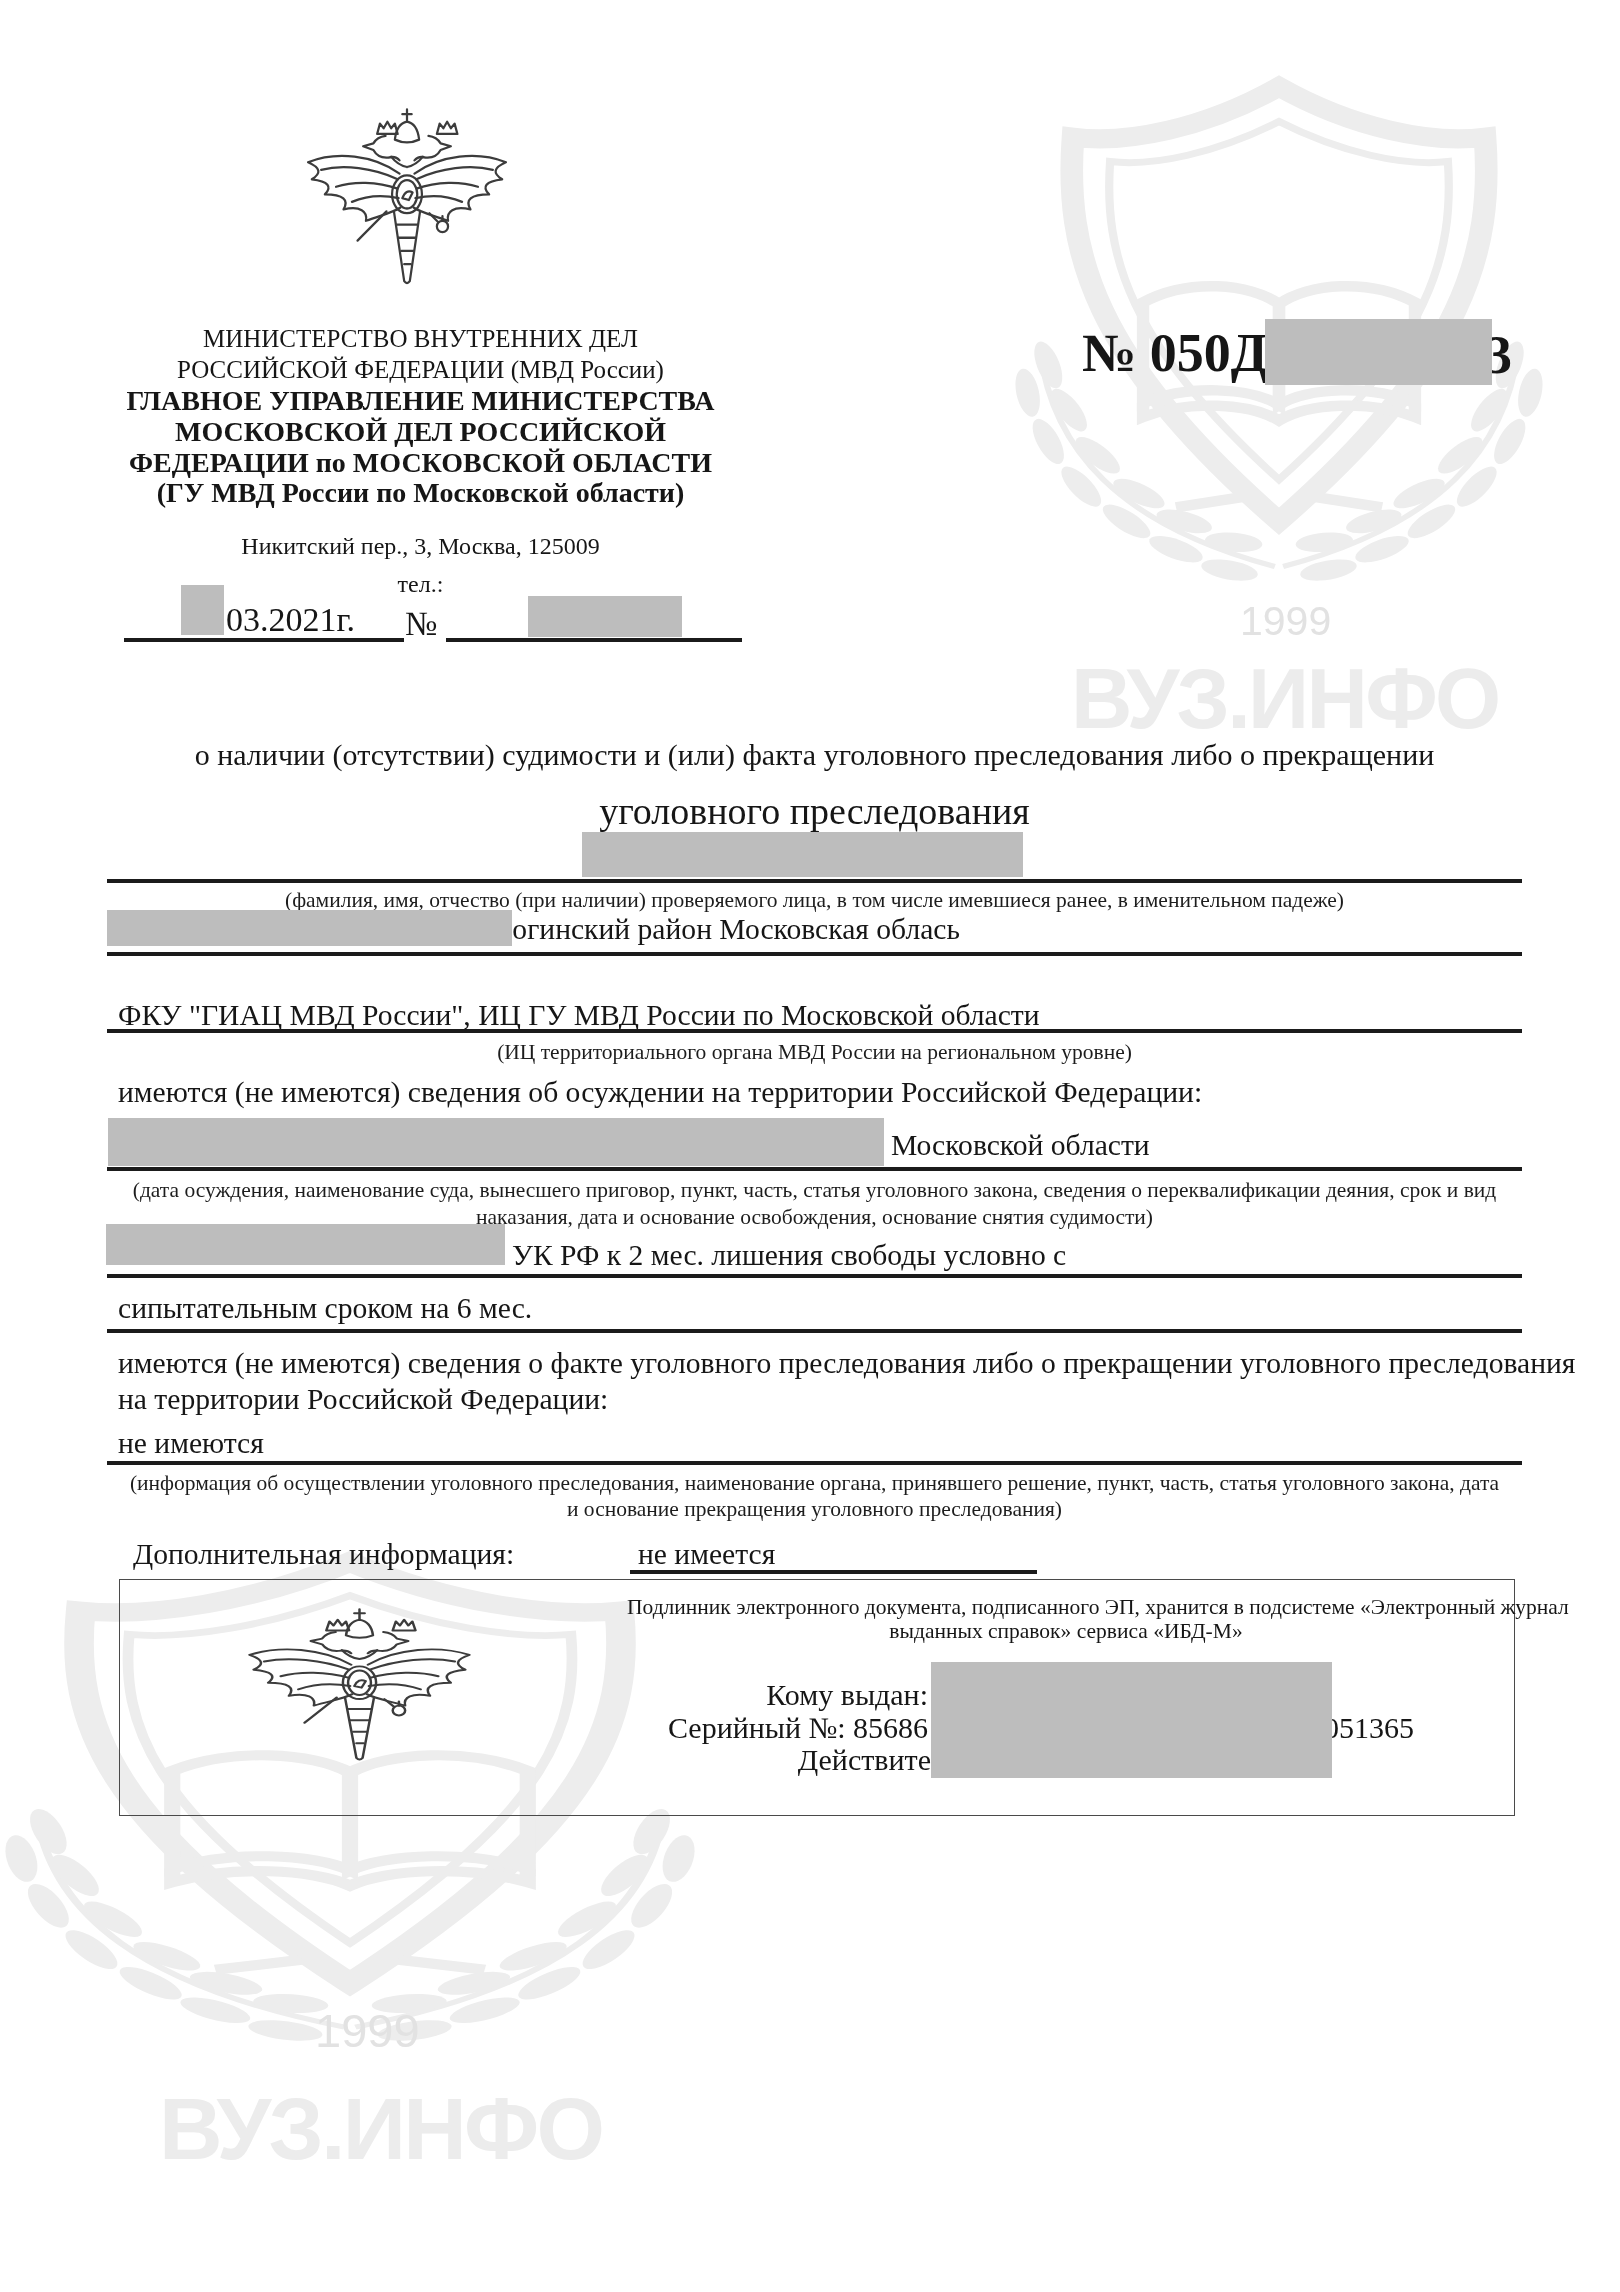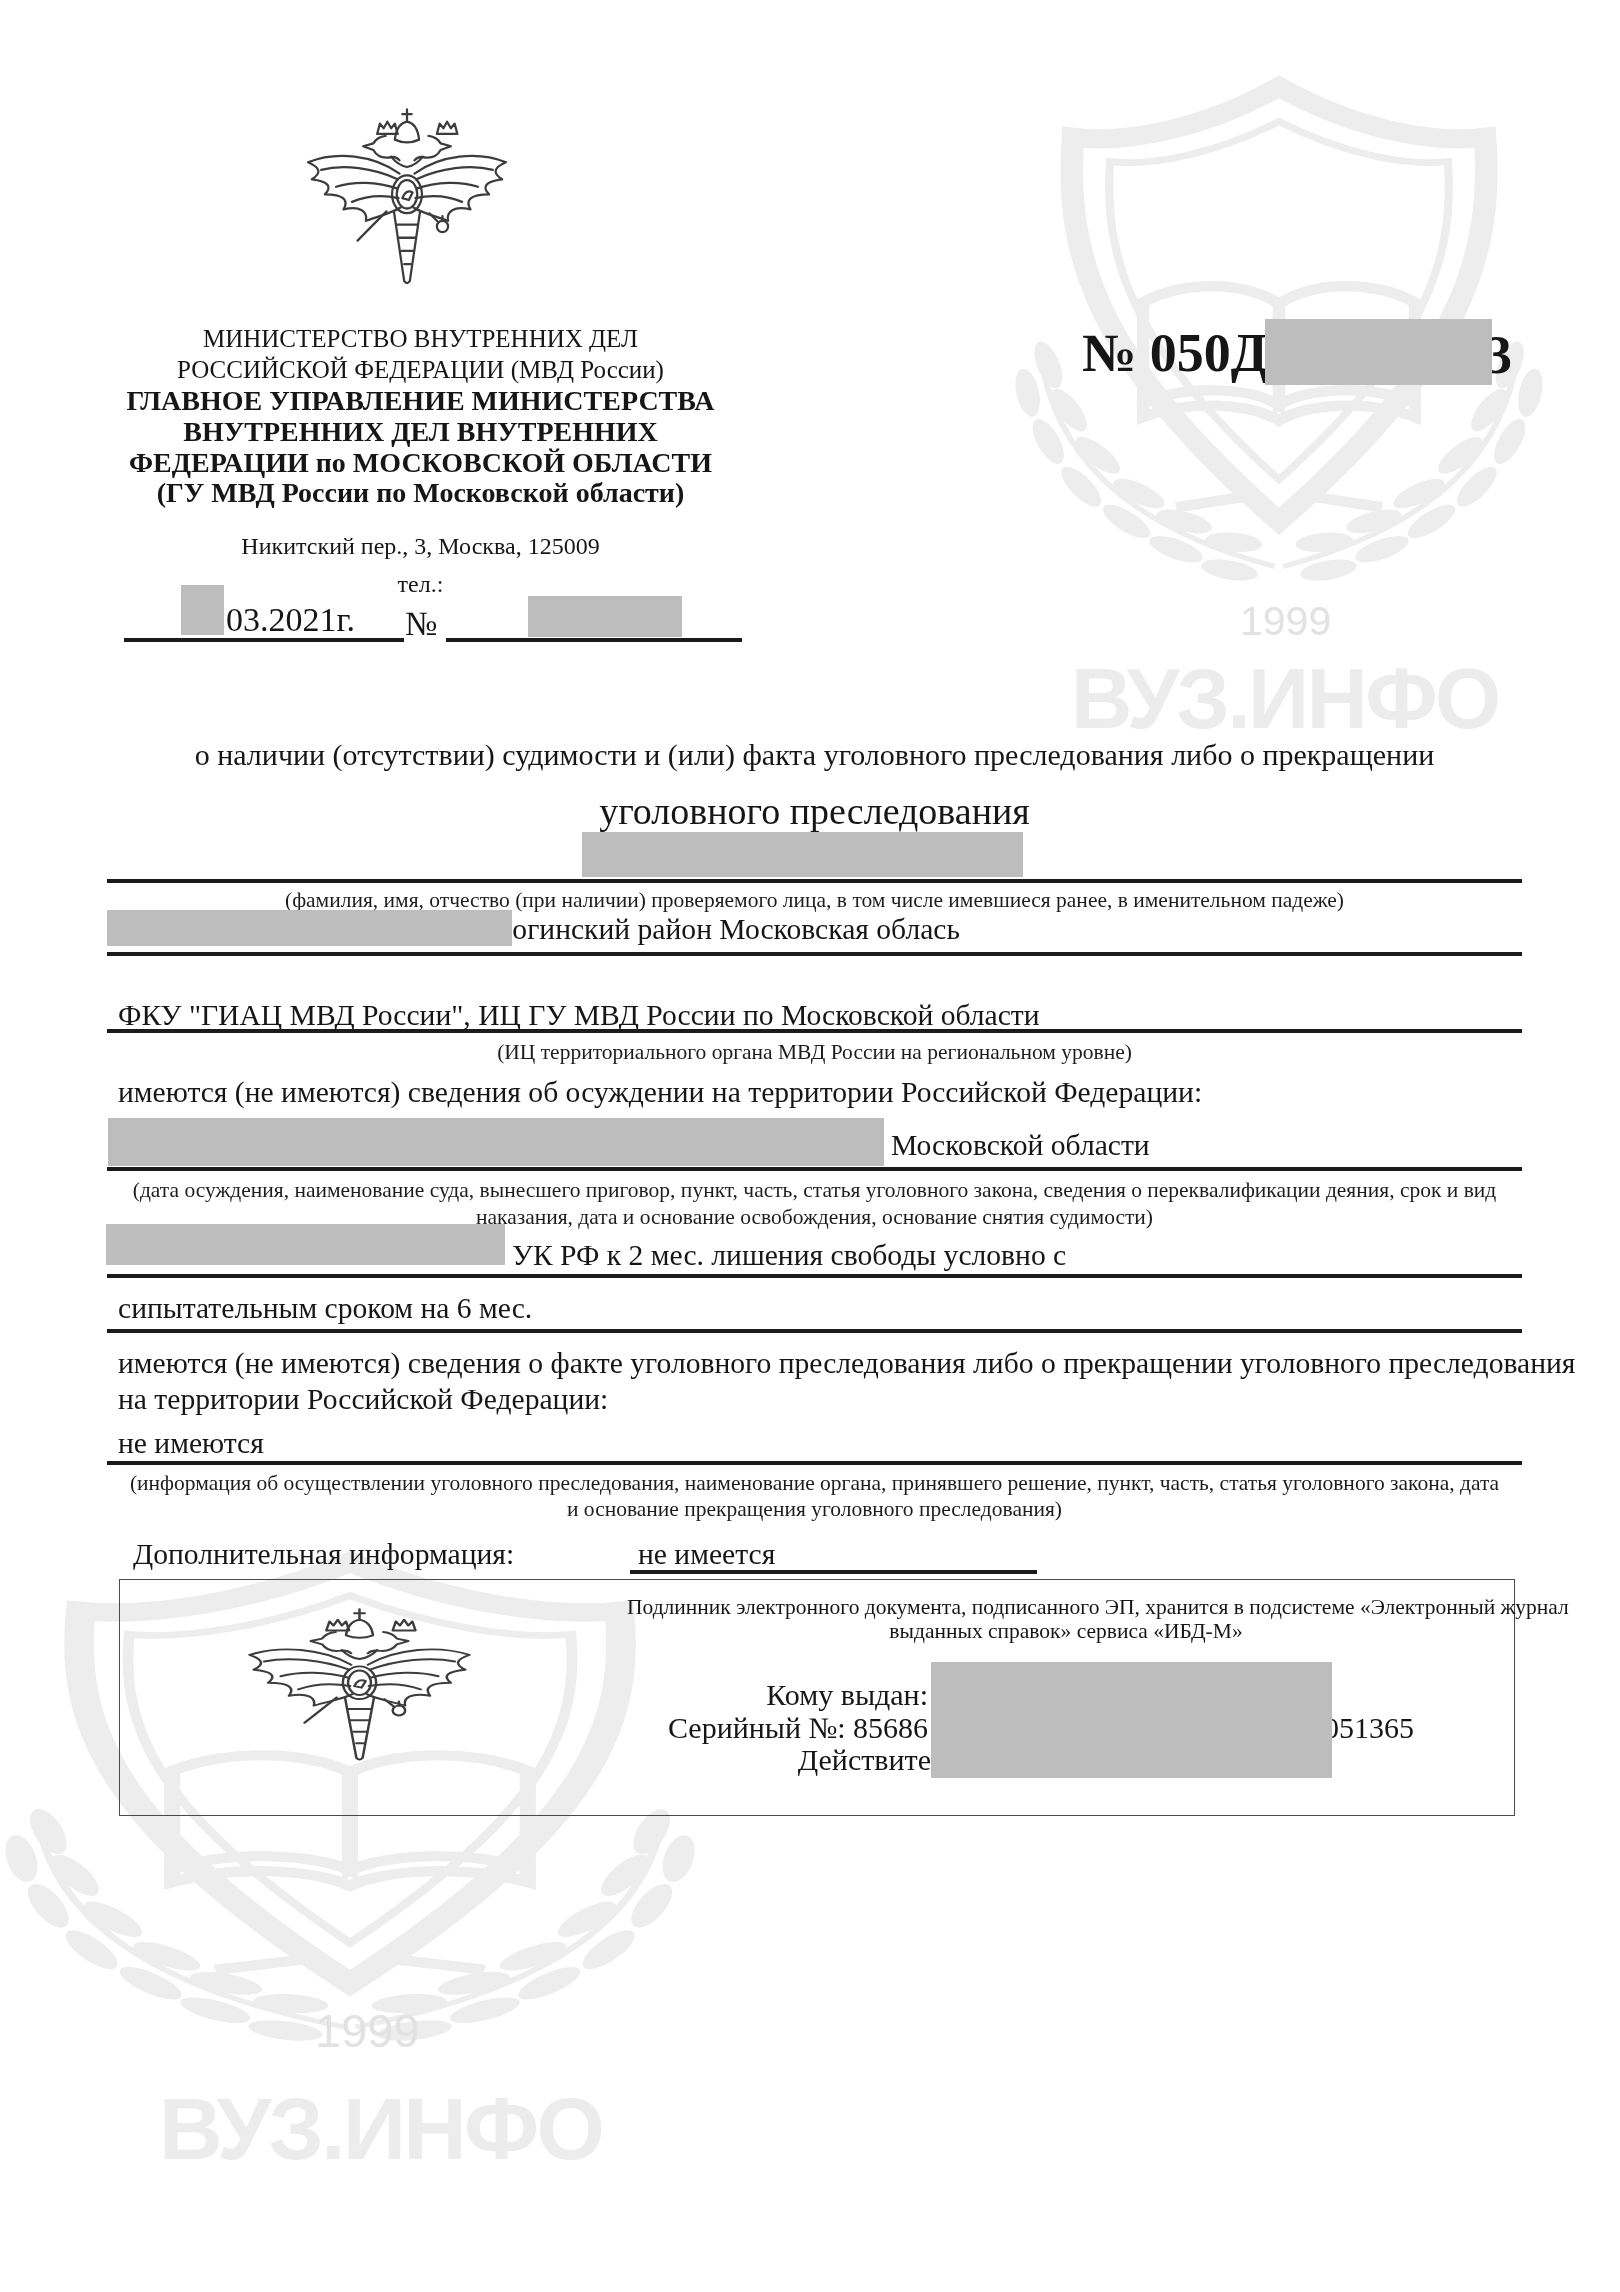--- a/index.html
+++ b/index.html
@@ -98,21 +98,21 @@
   <div class="abs wm-year" style="left:315px;top:2003px;font-size:47px">1999</div>
   <div class="abs wm-brand" style="left:159px;top:2078px;font-size:88px">ВУЗ.ИНФО</div>
 
   <svg class="abs z1" style="left:295px;top:100px;width:224px;height:217px" viewBox="0 0 240 230" preserveAspectRatio="none">
       <use href="#mvd-eagle"></use>
     </svg>
 
   <div class="abs txt c z1" style="left:125px;top:325px;width:591px;font-size:25px">МИНИСТЕРСТВО ВНУТРЕННИХ ДЕЛ</div>
   <div class="abs txt c b z1" style="left:125px;top:385px;width:591px;font-size:28px">ГЛАВНОЕ УПРАВЛЕНИЕ МИНИСТЕРСТВА</div>
   <div class="abs txt c z1" style="left:125px;top:356px;width:591px;font-size:25px">РОССИЙСКОЙ ФЕДЕРАЦИИ (МВД России)</div>
-  <div class="abs txt c b z1" style="left:125px;top:416px;width:591px;font-size:28px">ВНУТРЕННИХ ДЕЛ ВНУТРЕННИХ</div>
+  <div class="abs txt c b z1" style="left:125px;top:416px;width:591px;font-size:28px">МОСКОВСКОЙ ДЕЛ РОССИЙСКОЙ</div>
   <div class="abs txt c b z1" style="left:125px;top:447px;width:591px;font-size:28px">ФЕДЕРАЦИИ по МОСКОВСКОЙ ОБЛАСТИ</div>
   <div class="abs txt c b z1" style="left:125px;top:477px;width:591px;font-size:28px">(ГУ МВД России по Московской области)</div>
   <div class="abs txt c z1" style="left:125px;top:533px;width:591px;font-size:24px">Никитский пер., 3, Москва, 125009</div>
   <div class="abs txt c z1" style="left:125px;top:571px;width:591px;font-size:24px">тел.:</div>
 
   <div class="abs redact" style="left:181px;top:585px;width:43px;height:50px"></div>
   <div class="abs txt z1" style="left:226px;top:600px;font-size:34px">03.2021г.</div>
   <div class="abs txt z1" style="left:405px;top:604px;font-size:34px">№</div>
   <div class="abs redact" style="left:528px;top:596px;width:154px;height:41px"></div>
   <div class="abs rule z1" style="left:124px;top:638px;width:280px"></div>

